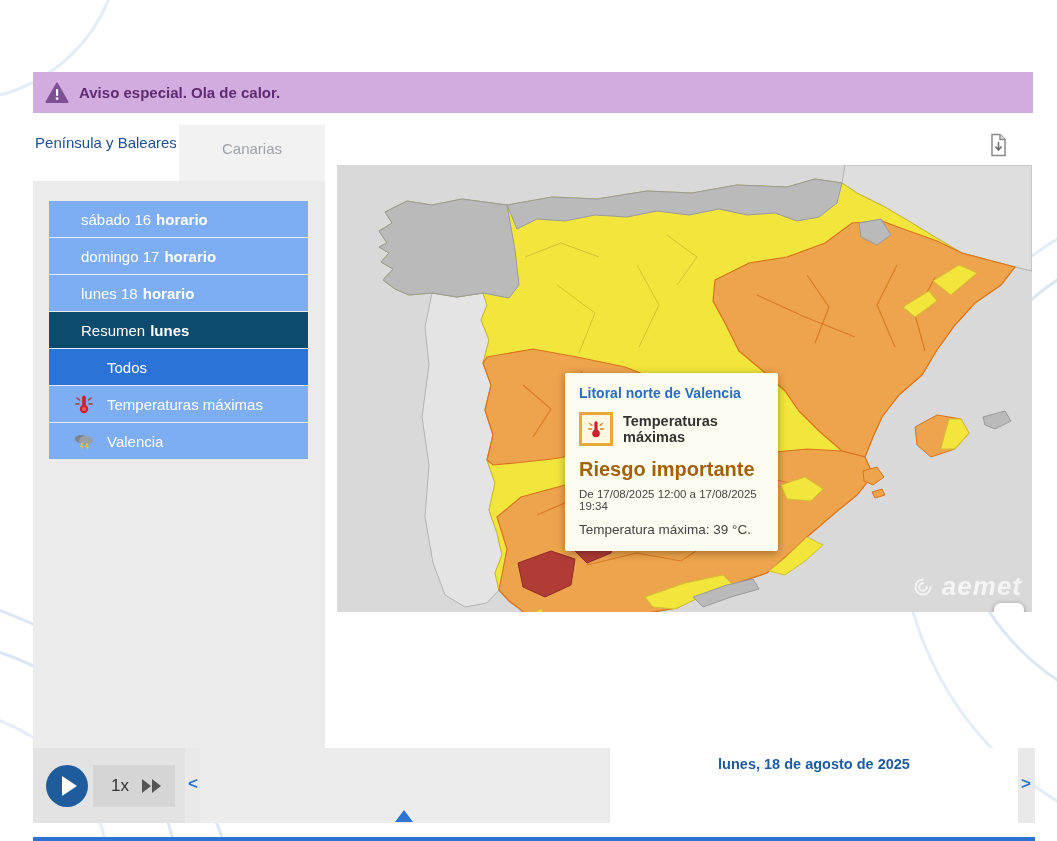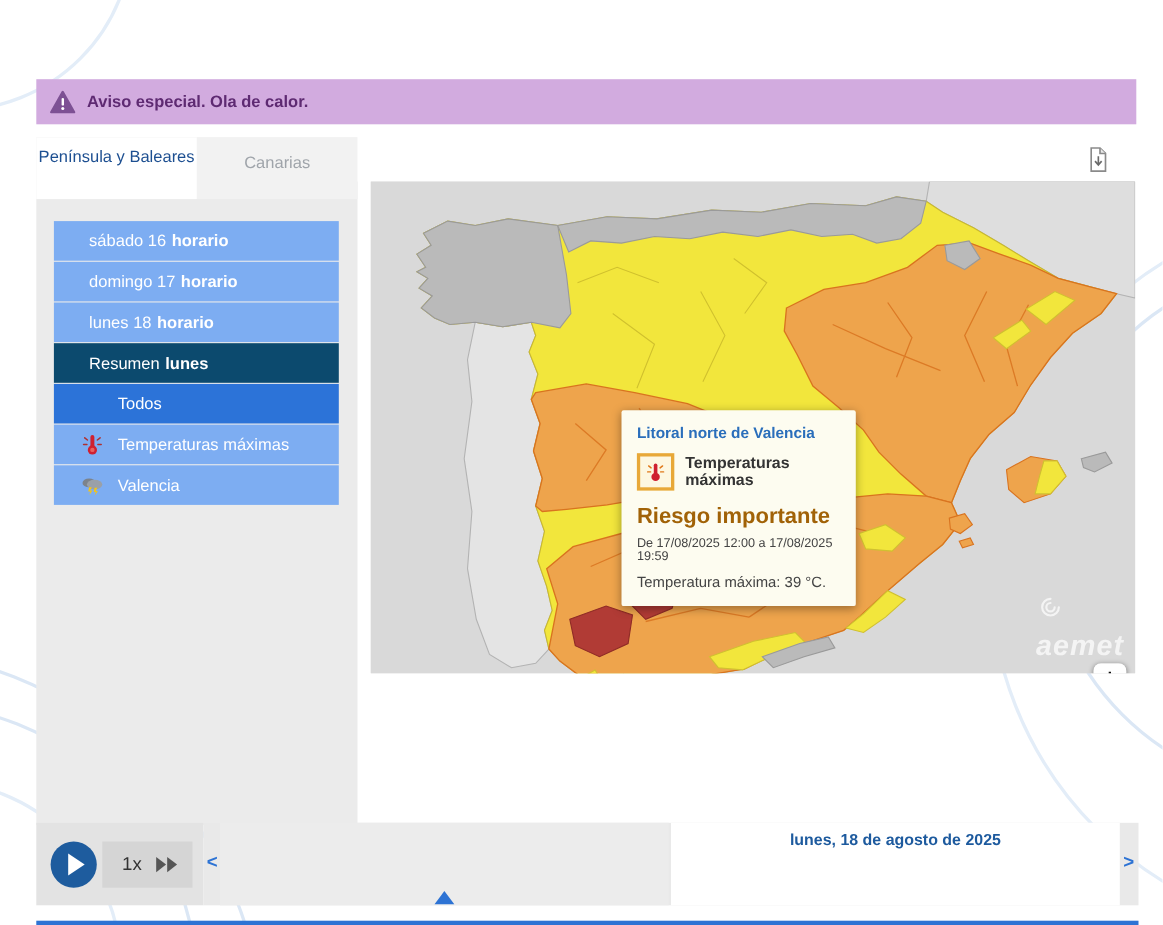--- a/index.html
+++ b/index.html
@@ -51,21 +51,21 @@
   .tt-period { font-size: 11.5px; color: #444; margin-top: 7px; }
   .tt-detail { font-size: 13.5px; color: #444; margin-top: 10px; }
 
   
   .zoomctl { position: absolute; right: 8px; top: 438px; width: 30px; border-radius: 7px; overflow: hidden; box-shadow: 0 1px 5px rgba(0,0,0,.4); z-index: 4; }
   .zbtn { width: 30px; height: 27px; text-align: center; font-size: 19px; font-weight: bold; line-height: 27px; cursor: pointer; user-select: none; }
   .zbtn.in { background: #fff; color: #111; border-bottom: 1px solid #ddd; }
   .zbtn.out { background: #f0f0f0; color: #999; }
 
   
-  .aemet { position: absolute; right: 10px; bottom: 10px; display: flex; gap: 6px; opacity: .72; z-index: 3; flex-direction: column; }
+  .aemet { position: absolute; right: 10px; bottom: 10px; display: flex; align-items: center; gap: 6px; opacity: .72; z-index: 3; }
   .aemet-text { color: #fff; font-size: 26px; font-weight: bold; font-style: italic; letter-spacing: 1px; }
 
   
   .player { position: absolute; left: 33px; top: 748px; width: 152px; height: 75px; background: #e3e3e3; z-index: 2; }
   .play-btn { position: absolute; left: 13px; top: 17px; width: 42px; height: 42px; border-radius: 50%; background: #1e5c9e; cursor: pointer; }
   .play-tri { position: absolute; left: 16px; top: 11px; width: 0; height: 0; border-top: 10px solid transparent; border-bottom: 10px solid transparent; border-left: 15px solid #fff; }
   .speed-panel { position: absolute; left: 60px; top: 17px; width: 82px; height: 42px; background: #d5d5d5; display: flex; align-items: center; justify-content: space-between; padding: 0 12px 0 18px; }
   .speed-label { font-size: 17px; color: #333; }
   .ff-icon { width: 22px; height: 16px; cursor: pointer; }
 
@@ -264,21 +264,21 @@
                 <line x1="3" y1="11" x2="6" y2="11"></line>
                   <line x1="19" y1="11" x2="16" y2="11"></line>
               </g>
               <rect x="9.2" y="2.5" width="3.6" height="11" rx="1.8" fill="#cf2030"></rect>
               <circle cx="11" cy="16" r="4.2" fill="#cf2030"></circle>
             </svg>
           </div>
           <span class="tt-type-label">Temperaturas máximas</span>
         </div>
         <div class="tt-risk">Riesgo importante</div>
-        <div class="tt-period">De 17/08/2025 12:00 a 17/08/2025 19:59</div>
+        <div class="tt-period">De 17/08/2025 12:00 a 17/08/2025 19:34</div>
         <div class="tt-detail">Temperatura máxima: 39 °C.</div>
       </div>
 
       <div class="zoomctl">
         <div class="zbtn in">+</div>
         <div class="zbtn out">−</div>
       </div>
 
       <div class="aemet">
         <svg width="26" height="26" viewBox="0 0 24 24" fill="none" stroke="#fff" stroke-width="1.8" stroke-linecap="round">

